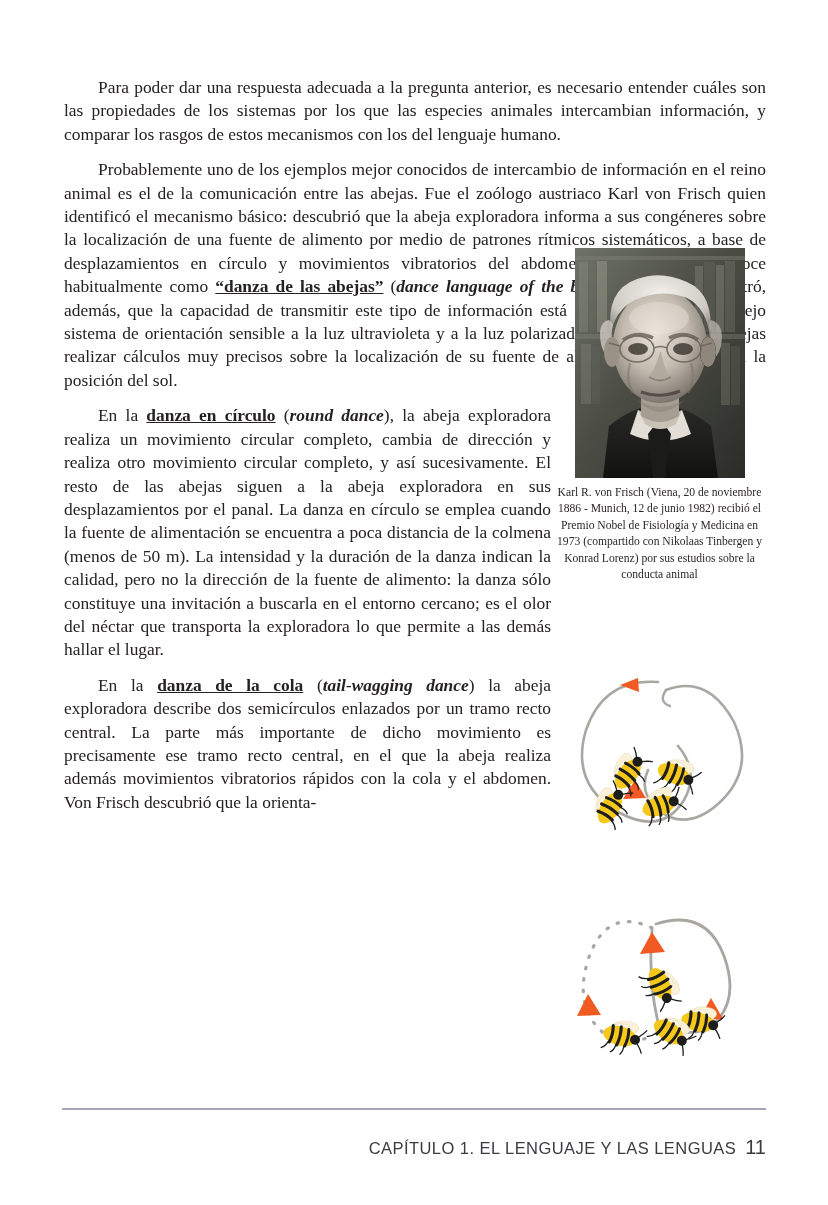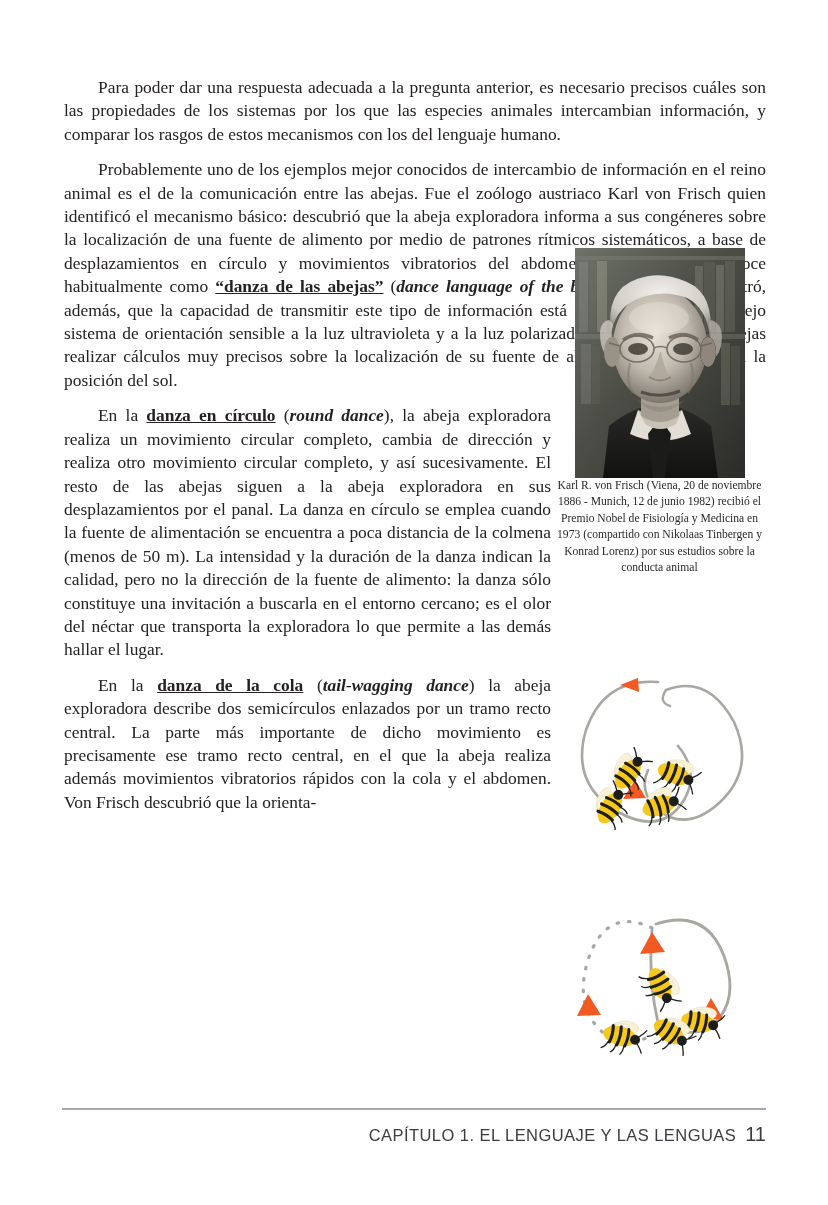--- a/index.html
+++ b/index.html
@@ -61,20 +61,21 @@
     width: 170px;
     height: 230px;
     margin: 0 auto;
     position: relative;
     overflow: hidden;
     background: #3a3a36;
   }
   .portrait-frame svg { display: block; }
 
   .portrait-caption {
+    margin-top: 7px;
     width: 213px;
     font-size: 11.6px;
     line-height: 1.42;
     text-align: center;
     color: #2b2726;
   }
 
   
   .diagram {
     position: absolute;
@@ -90,42 +91,42 @@
     left: 62px;
     top: 1108px;
     width: 704px;
   }
   .footer-rule {
     width: 100%;
     height: 1.5px;
     background: #a9a6b4;
   }
   .footer-text {
-    margin-top: 13px;
+    margin-top: 26px;
     text-align: right;
     font-family: "Liberation Sans", "DejaVu Sans", sans-serif;
     font-size: 16.5px;
     letter-spacing: 0.45px;
     color: #3b3b41;
   }
   .folio {
     font-size: 20px;
     letter-spacing: 0;
     margin-left: 9px;
     color: #3b3b41;
   }
 </style>
 </head>
 <body>
 
 <div class="page">
 
   <div class="content">
 
-    <p class="para">Para poder dar una respuesta adecuada a la pregunta anterior, es necesario precisos cuáles son las propiedades de los sistemas por los que las especies animales intercambian información, y comparar los rasgos de estos mecanismos con los del lenguaje humano.</p>
+    <p class="para">Para poder dar una respuesta adecuada a la pregunta anterior, es necesario entender cuáles son las propiedades de los sistemas por los que las especies animales intercambian información, y comparar los rasgos de estos mecanismos con los del lenguaje humano.</p>
 
     <p class="para">Probablemente uno de los ejemplos mejor conocidos de intercambio de información en el reino animal es el de la comunicación entre las abejas. Fue el zoólogo austriaco Karl von Frisch quien identificó el mecanismo básico: descubrió que la abeja exploradora informa a sus congéneres sobre la localización de una fuente de alimento por medio de patrones rítmicos sistemáticos, a base de desplazamientos en círculo y movimientos vibratorios del abdomen, en lo que se conoce habitualmente como <b>“danza de las abejas”</b> (<span class="bi">dance language of the bee</span>). Von Frisch demostró, además, que la capacidad de transmitir este tipo de información está sostenida por un complejo sistema de orientación sensible a la luz ultravioleta y a la luz polarizada, que permite a las abejas realizar cálculos muy precisos sobre la localización de su fuente de alimento en relación con la posición del sol.</p>
 
 
     <p class="para narrow">En la <b>danza en círculo</b> (<span class="bi">round dance</span>), la abeja exploradora realiza un movimiento circular completo, cambia de dirección y realiza otro movimiento circular completo, y así sucesivamente. El resto de las abejas siguen a la abeja exploradora en sus desplazamientos por el panal. La danza en círculo se emplea cuando la fuente de alimentación se encuentra a poca distancia de la colmena (menos de 50 m). La intensidad y la duración de la danza indican la calidad, pero no la dirección de la fuente de alimento: la danza sólo constituye una invitación a buscarla en el entorno cercano; es el olor del néctar que transporta la exploradora lo que permite a las demás hallar el lugar.</p>
 
     <p class="para narrow">En la <b>danza de la cola</b> (<span class="bi">tail-wagging dance</span>) la abeja exploradora describe dos semicírculos enlazados por un tramo recto central. La parte más importante de dicho movimiento es precisamente ese tramo recto central, en el que la abeja realiza además movimientos vibratorios rápidos con la cola y el abdomen. Von Frisch descubrió que la orienta-</p>
 
   </div>
 

